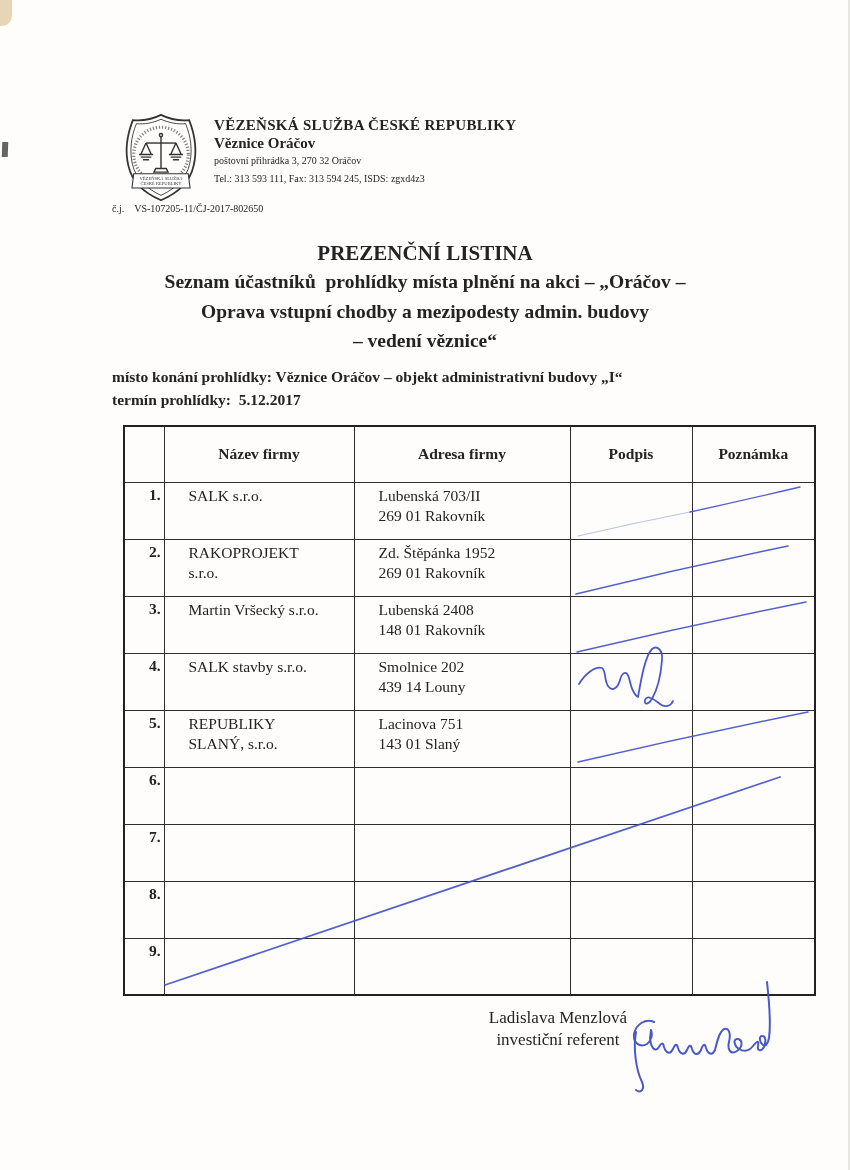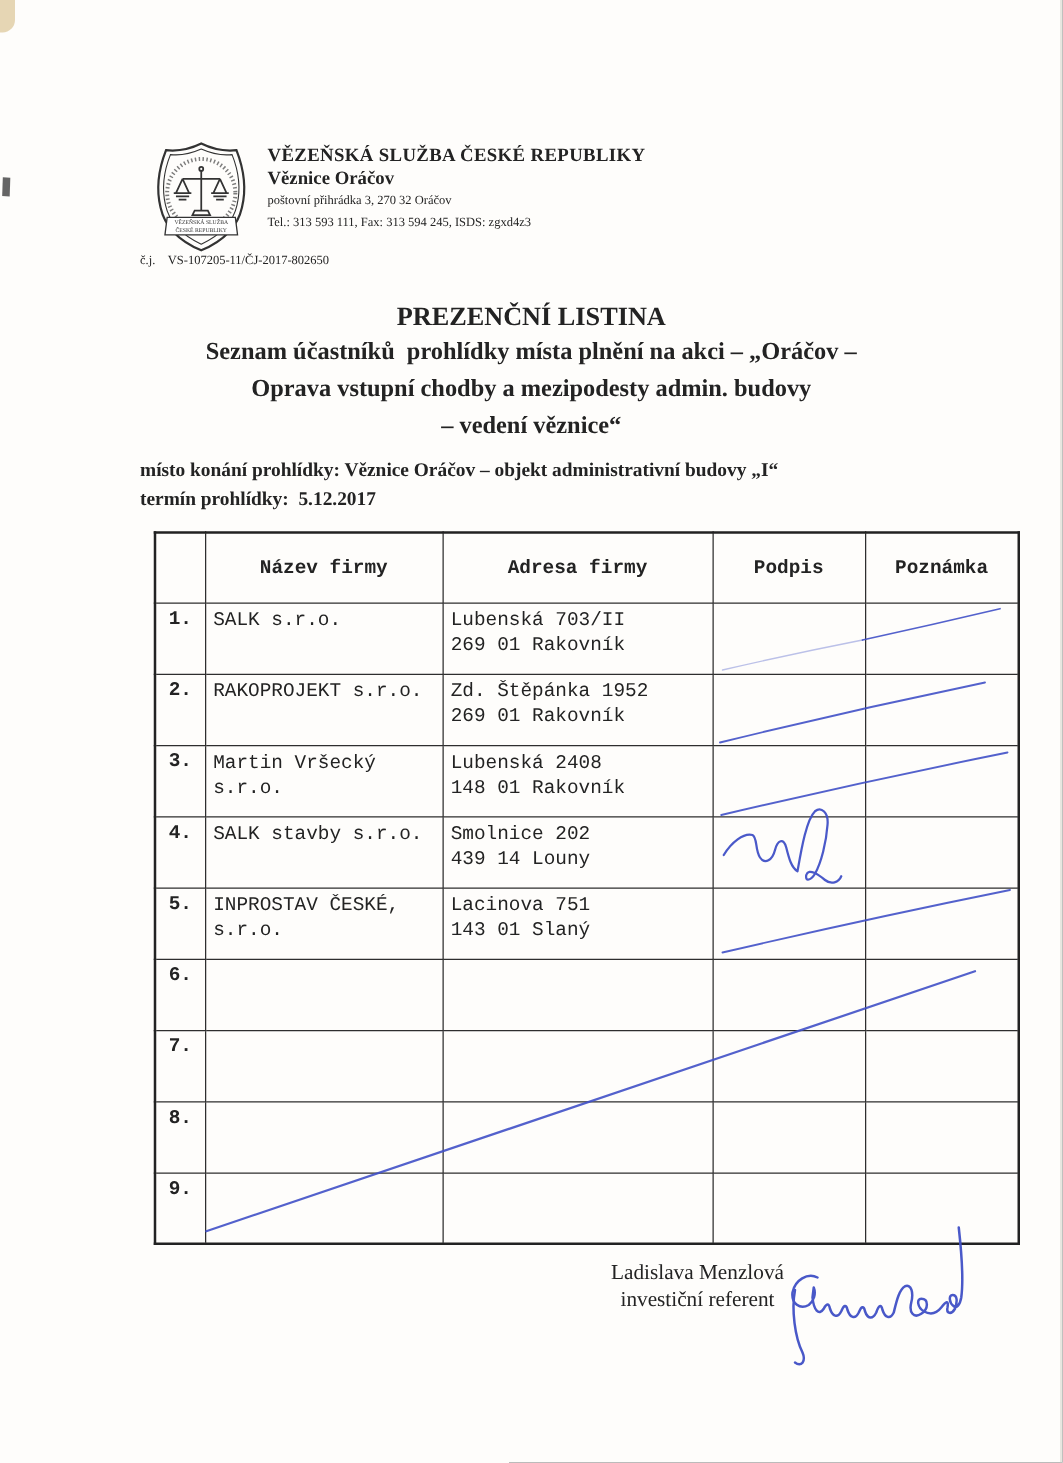--- a/index.html
+++ b/index.html
@@ -47,23 +47,22 @@
 
   
   table.att{
     position:absolute;left:123px;top:425px;width:691px;
     border-collapse:collapse;table-layout:fixed;
     font-size:15.5px;
   }
   table.att td,table.att th{
     border:1.5px solid var(--border);
     vertical-align:top;
-    padding:3px 6px;
+    padding:3px 24px;
     overflow:hidden;
-    font-family:Liberation Mono, monospace;
   }
   table.att{border:2px solid #222;}
   table.att thead tr{height:56px;}
   table.att tbody tr{height:57px;}
   table.att th{font-weight:bold;text-align:center;vertical-align:middle;}
   td.num{font-weight:bold;text-align:center;vertical-align:middle;padding:0;}
   td.addr,td.comp{line-height:20px;}
   td.addr{white-space:pre-line;}
 
   .signoff{position:absolute;left:458px;top:1007px;width:200px;text-align:center;
@@ -171,21 +170,21 @@
       <tr>
         <td class="num">4.</td>
         <td class="comp">SALK stavby s.r.o.</td>
         <td class="addr">Smolnice 202
 439 14 Louny</td>
         <td></td>
         <td></td>
       </tr>
       <tr>
         <td class="num">5.</td>
-        <td class="comp">INPROSTAV ČESKÉ, s.r.o.</td>
+        <td class="comp">REPUBLIKY SLANÝ, s.r.o.</td>
         <td class="addr">Lacinova 751
 143 01 Slaný</td>
         <td></td>
         <td></td>
       </tr>
       <tr>
         <td class="num">6.</td>
         <td class="comp"></td>
         <td class="addr"></td>
         <td></td>

